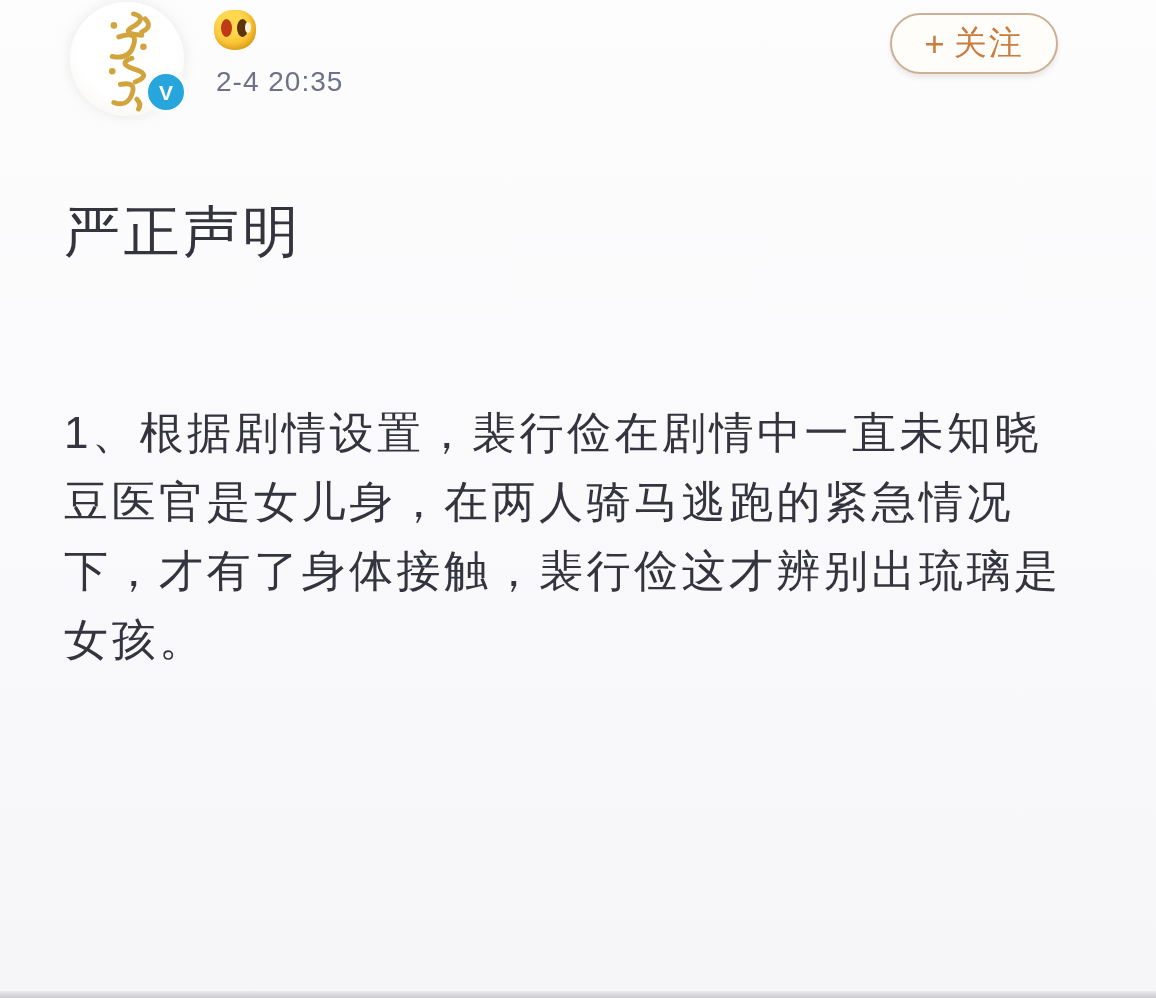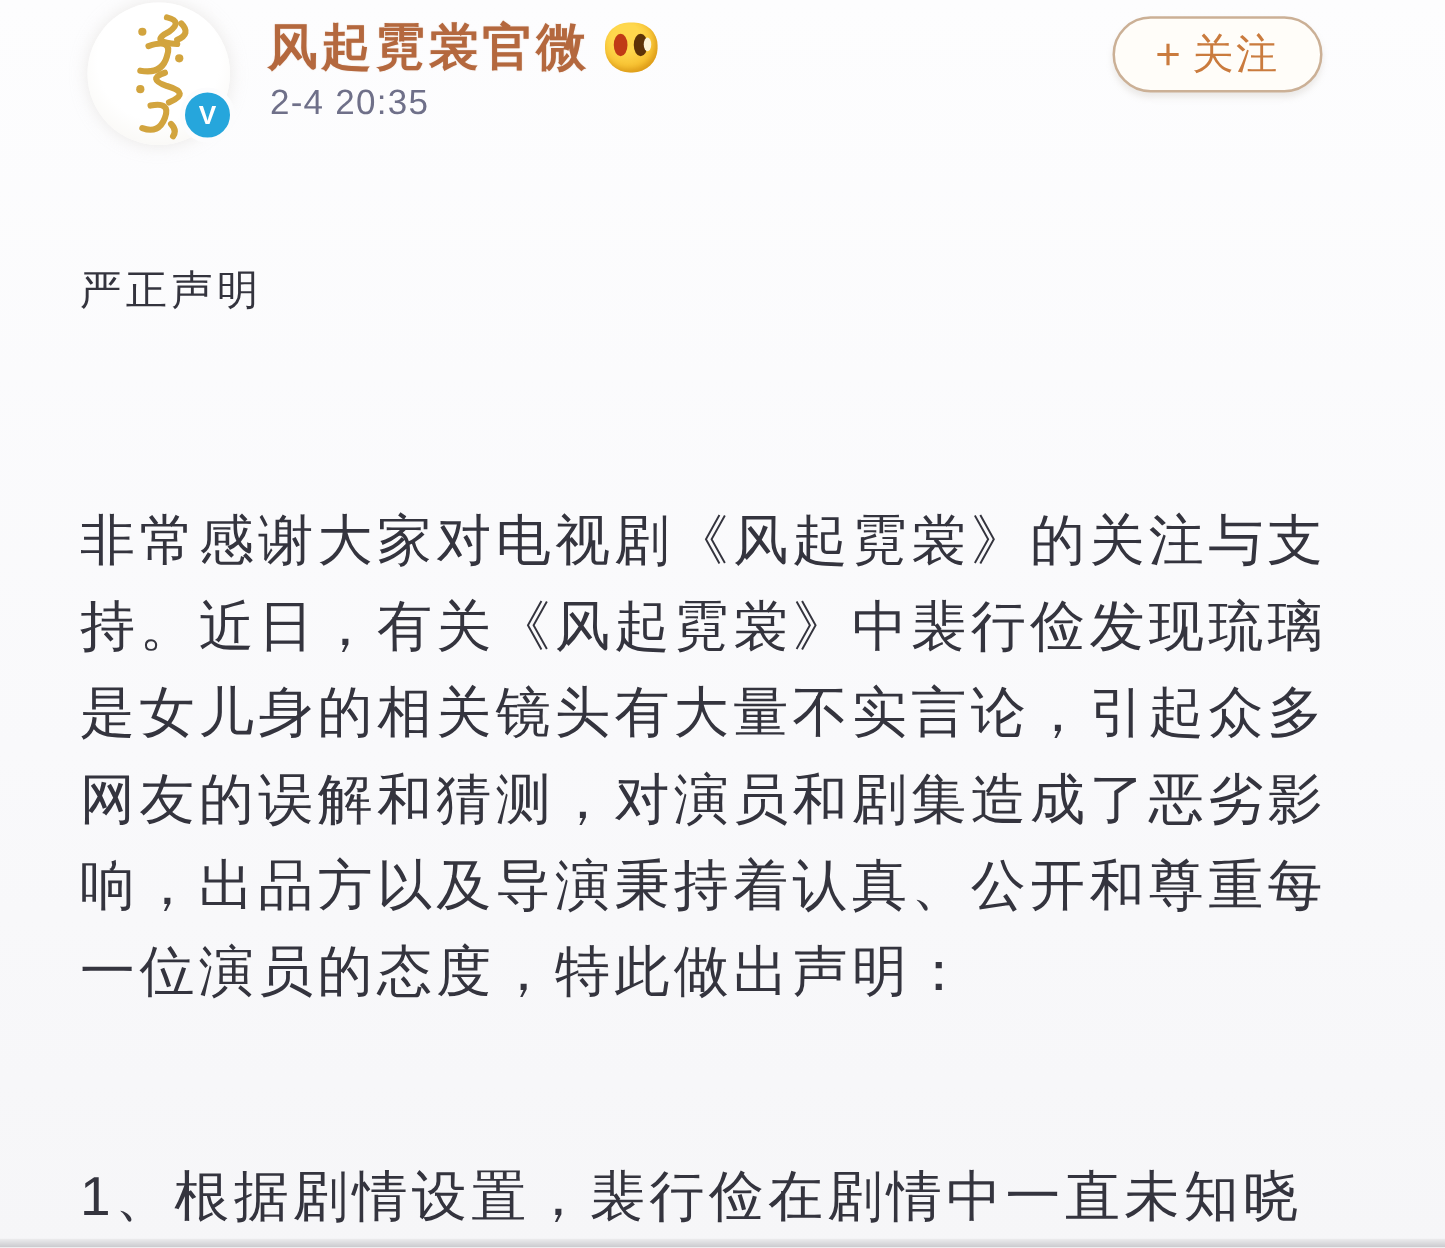--- a/index.html
+++ b/index.html
@@ -124,21 +124,21 @@
     position: absolute;
     left: 64px;
     top: 128px;
     width: 1040px;
     color: #34343e;
     font-size: 44px;
     line-height: 69px;
     letter-spacing: 3.5px;
     white-space: pre-line;
   }
-  .content .title      { margin: 0 0 63px 0; font-size: 33px; font-weight: 400; }
+  .content .title      { margin: 0 0 63px 0; font-size: 56px; font-weight: 400; }
   .content .paragraph  { margin: 0; }
   .content .p1         { margin-bottom: 42px; }
 
   .bottom-edge {
     position: absolute;
     left: 0;
     right: 0;
     bottom: 0;
     height: 7px;
     background: linear-gradient(180deg, #ececee 0%, #c9c9cd 100%);
@@ -160,41 +160,34 @@
     <g fill="#d2a43e">
       <circle cx="34" cy="22" r="4"></circle>
       <circle cx="70" cy="48" r="4"></circle>
       <circle cx="32" cy="78" r="4"></circle>
     </g>
   </svg>
 </div>
 <div class="v-badge">V</div>
 
 <div class="username-row">
-  <span class="username">风起霓裳官微</span>
   <span class="emoji-face">
     <span class="eye left"></span>
       <span class="eye right"></span>
   </span>
 </div>
 
 <div class="timestamp">2-4 20:35</div>
 
 <div class="follow-btn">
   <span class="plus">+</span>
   <span>关注</span>
 </div>
 
 <div class="content">
   <p class="title">严正声明</p>
-  <p class="paragraph p1">非常感谢大家对电视剧《风起霓裳》的关注与支
-持。近日，有关《风起霓裳》中裴行俭发现琉璃
-是女儿身的相关镜头有大量不实言论，引起众多
-网友的误解和猜测，对演员和剧集造成了恶劣影
-响，出品方以及导演秉持着认真、公开和尊重每
-一位演员的态度，特此做出声明：</p>
   <p class="paragraph p2">1、根据剧情设置，裴行俭在剧情中一直未知晓
 豆医官是女儿身，在两人骑马逃跑的紧急情况
 下，才有了身体接触，裴行俭这才辨别出琉璃是
 女孩。</p>
 </div>
 
 <div class="bottom-edge"></div>
 
 </body></html>

